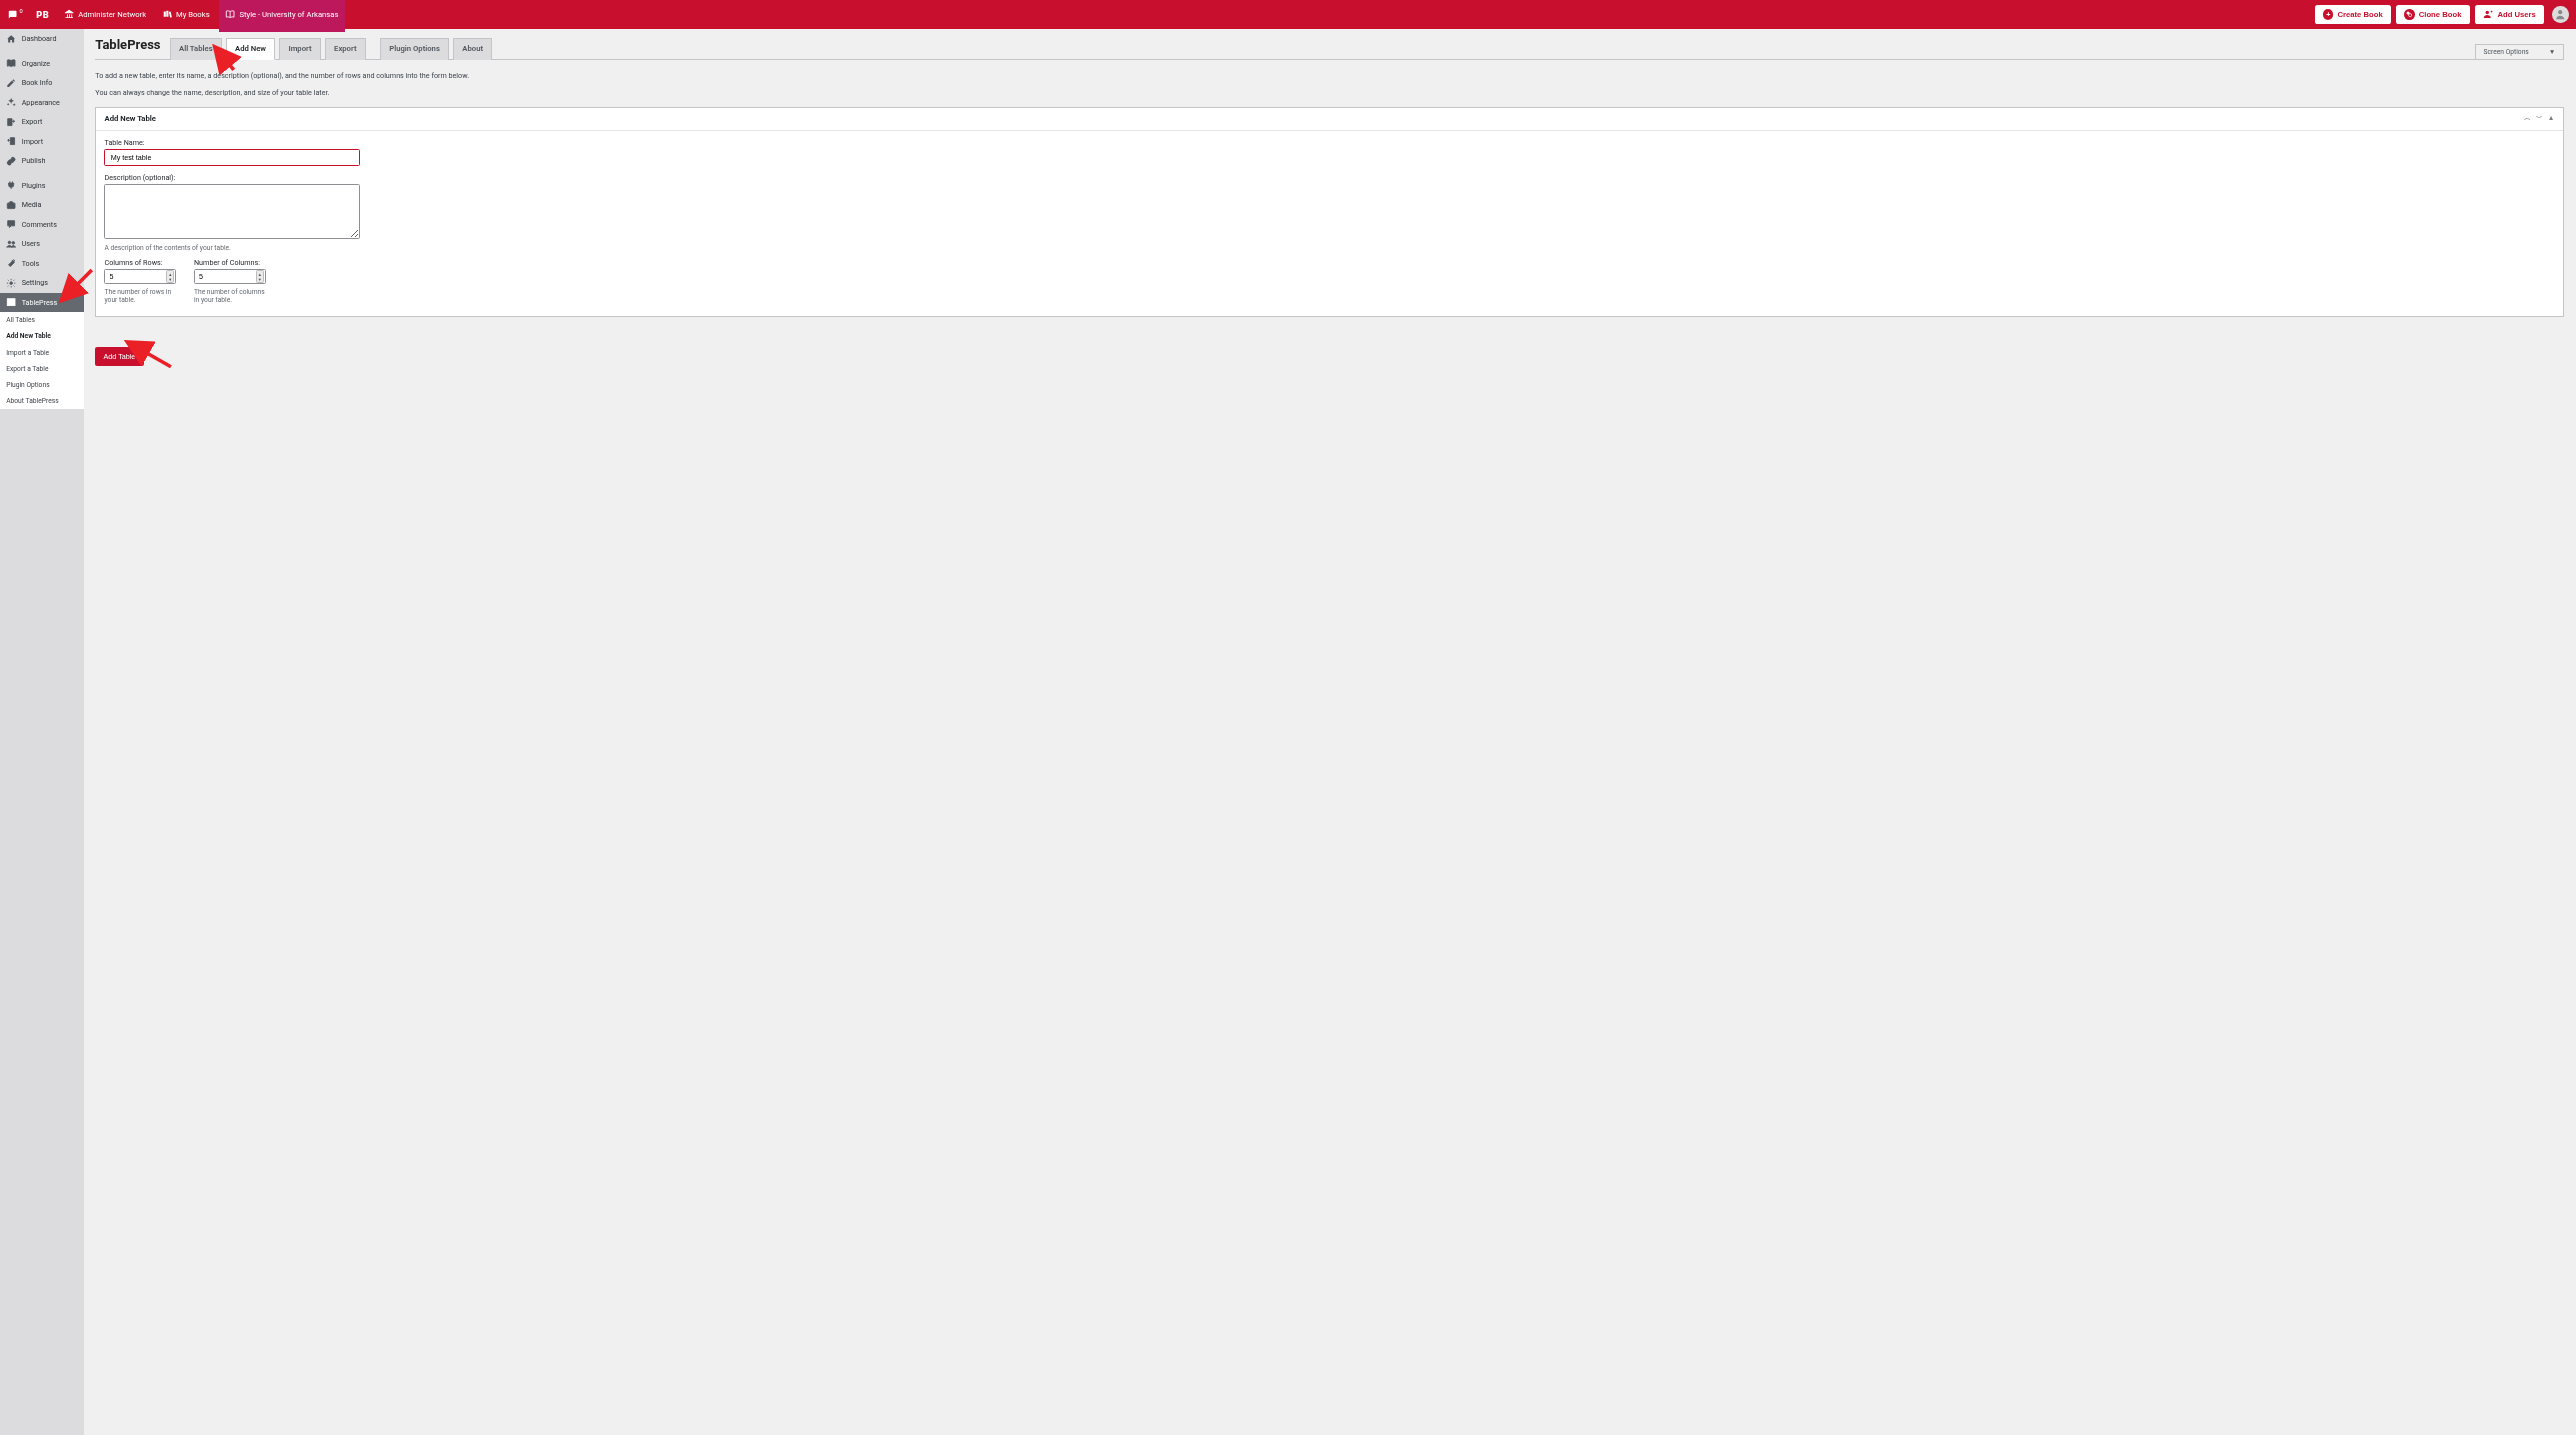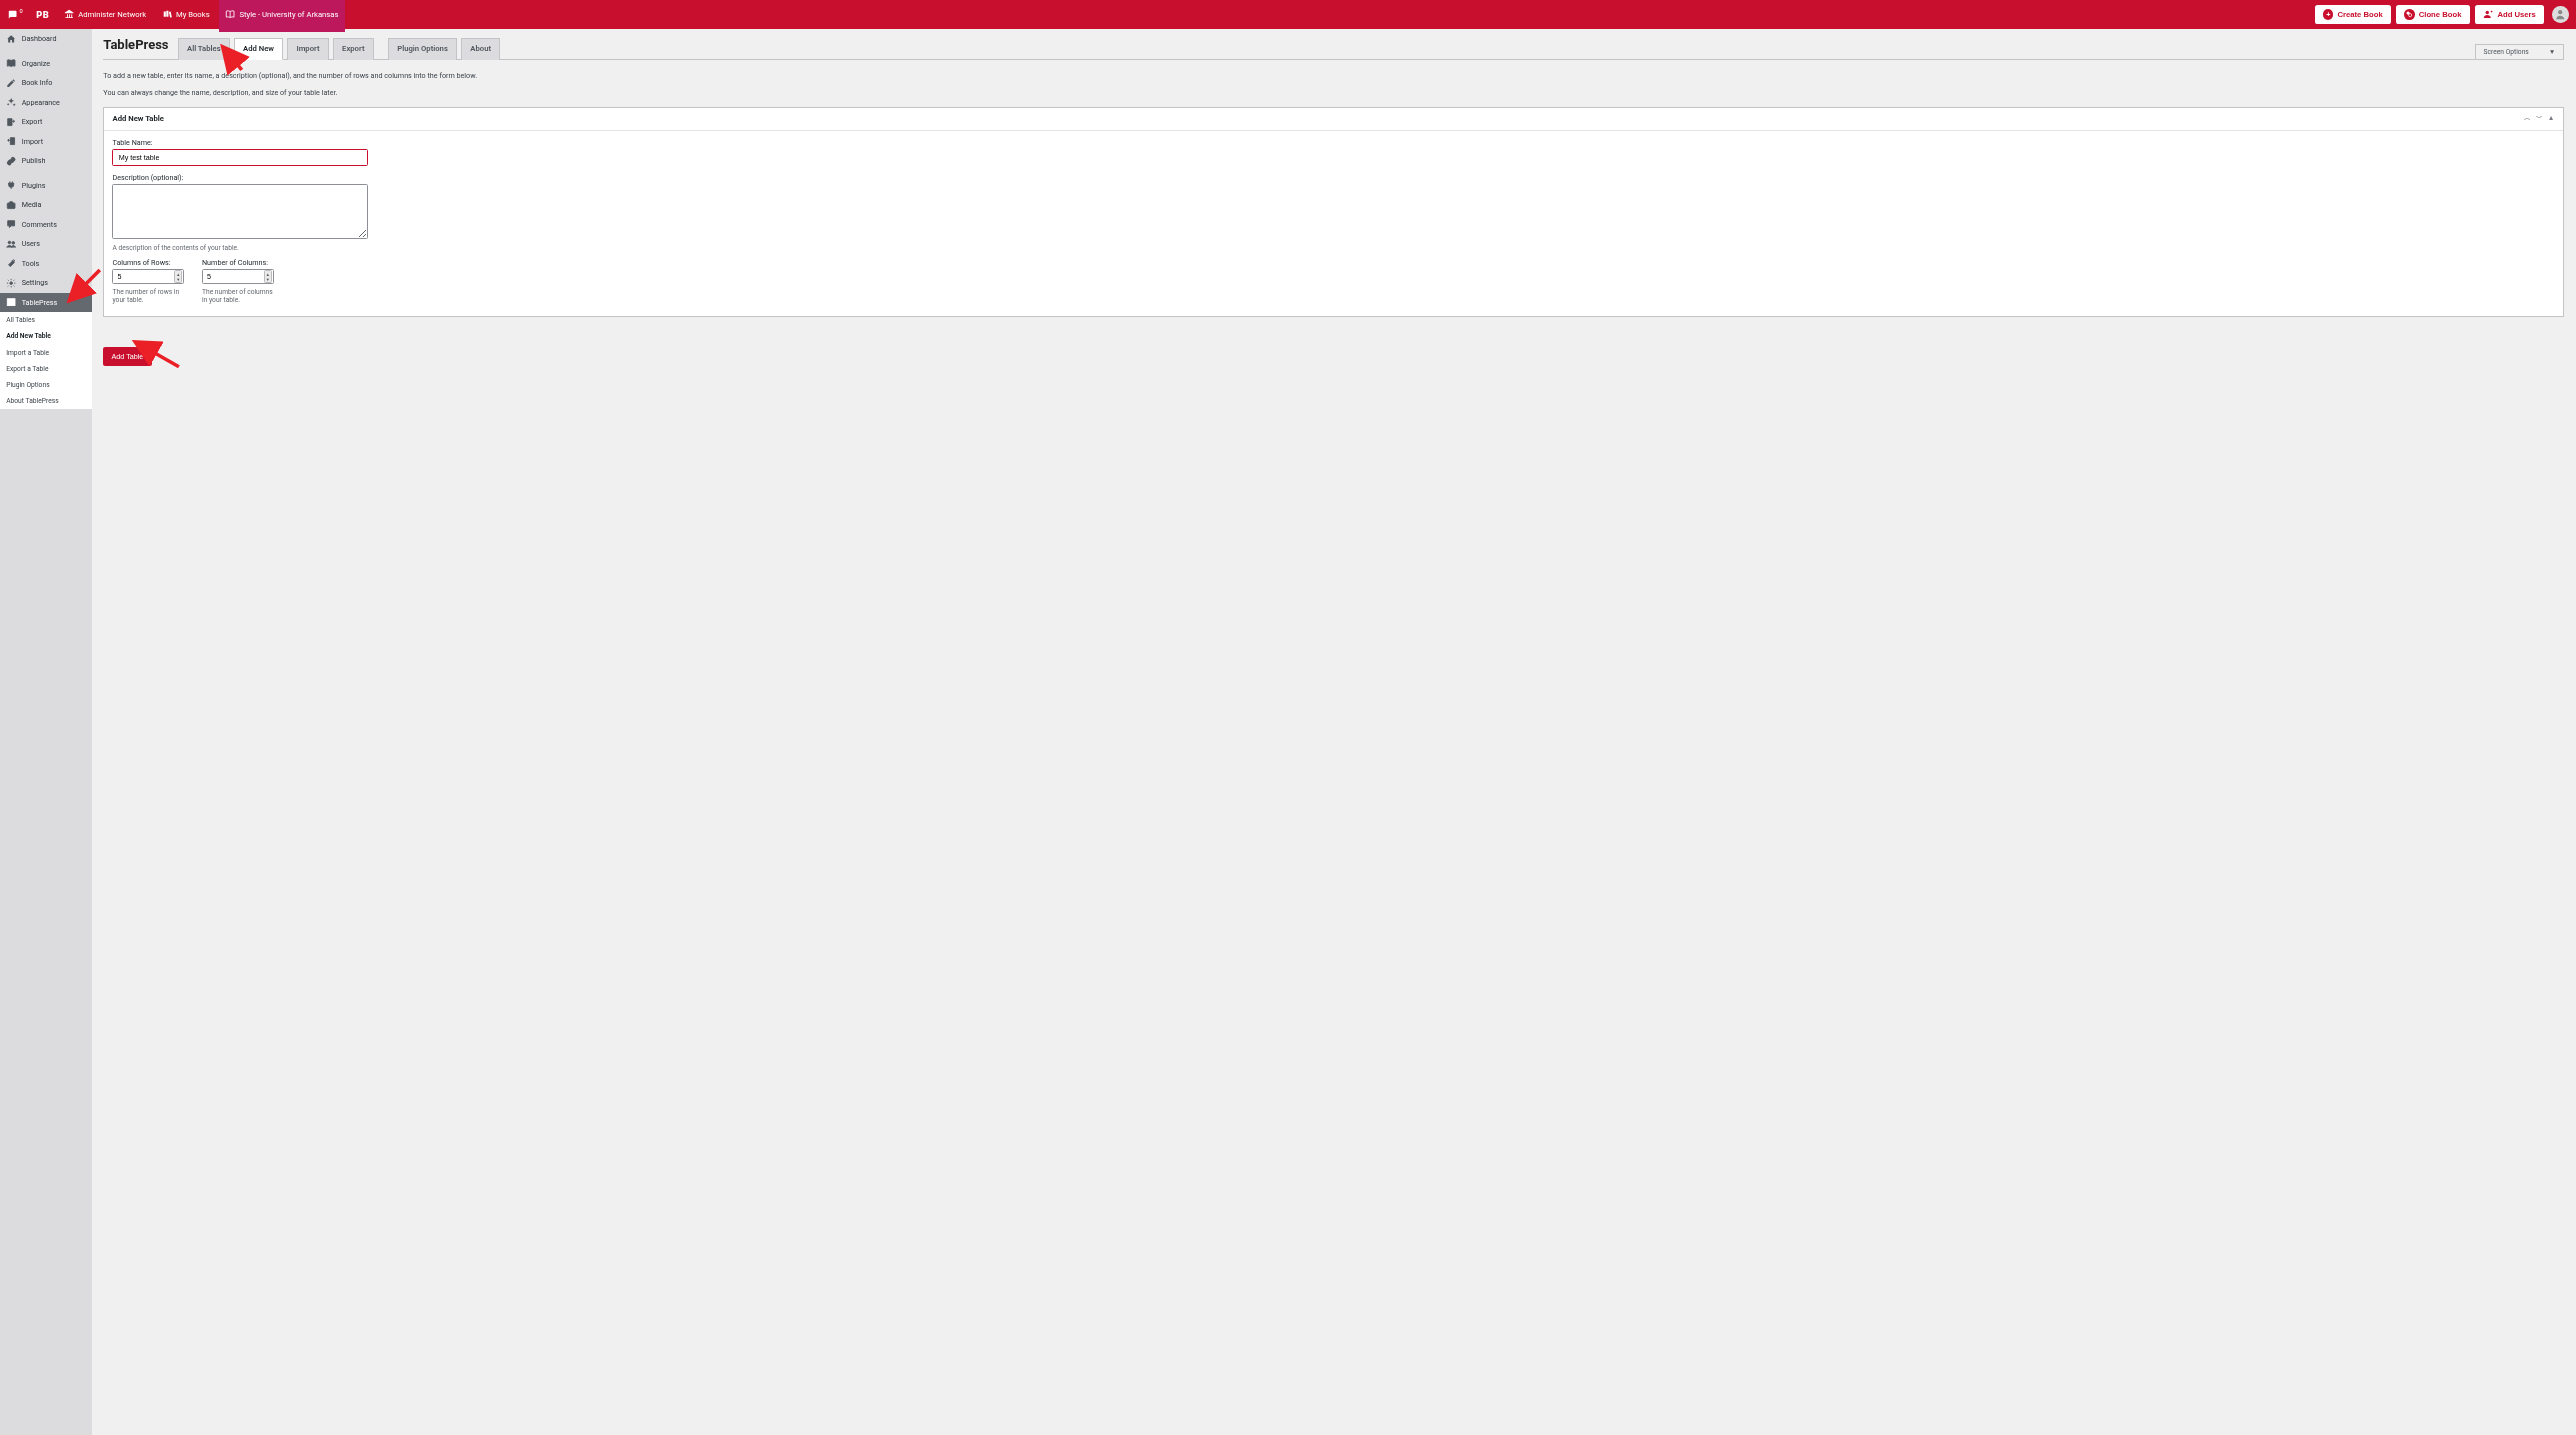--- a/index.html
+++ b/index.html
@@ -13,21 +13,21 @@
 .topbar-item .count { font-size: 5.7px; position: relative; top: -3.1px; left: -2.1px; }
 .pb-logo { font-weight: 900; font-size: 9.3px; letter-spacing: 0.5px; padding: 0 5.2px; }
 .topbar-right { display: flex; align-items: center; gap: 5.2px; }
 .topbar-btn { background: #fff; color: #c8102e; border: none; border-radius: 2.6px; padding: 4.6px 8.2px; font-size: 7.7px; font-weight: 600; display: inline-flex; align-items: center; gap: 4.1px; cursor: pointer; height: 19.6px; }
 .topbar-btn .circ { width: 10.3px; height: 10.3px; border-radius: 50%; background: #c8102e; color: #fff; display: inline-flex; align-items: center; justify-content: center; font-size: 7.2px; font-weight: 900; }
 .avatar { width: 16.5px; height: 16.5px; border-radius: 50%; background: #ddd; display: flex; align-items: center; justify-content: center; margin-left: 3.1px; }
 .avatar svg { fill: #888; }
 
 
 .layout { display: flex; }
-.sidebar { width: 92px; background: #dcdcde; min-height: calc(100vh - 29px); }
+.sidebar { width: 84px; background: #dcdcde; min-height: calc(100vh - 29px); }
 .sidebar-item { display: flex; align-items: center; gap: 5.2px; padding: 4.6px 6.2px; font-size: 7.2px; color: #2c3338; cursor: pointer; }
 .sidebar-item.active { background: #646970; color: #fff; position: relative; }
 .sidebar-item.active::after { content: ""; position: absolute; right: -4.1px; top: 50%; transform: translateY(-50%); border: 4.1px solid transparent; border-left-color: #646970; }
 .sidebar-gap { height: 5.2px; }
 .sidebar-sub { background: #fff; }
 .sidebar-sub .sub-item { padding: 4.1px 6.2px; font-size: 6.7px; color: #3c434a; cursor: pointer; }
 .sidebar-sub .sub-item.bold { font-weight: 700; color: #1d2327; }
 .sidebar svg { width: 10.3px; height: 10.3px; fill: #50575e; flex-shrink: 0; }
 .sidebar-item.active svg { fill: #fff; }
 

